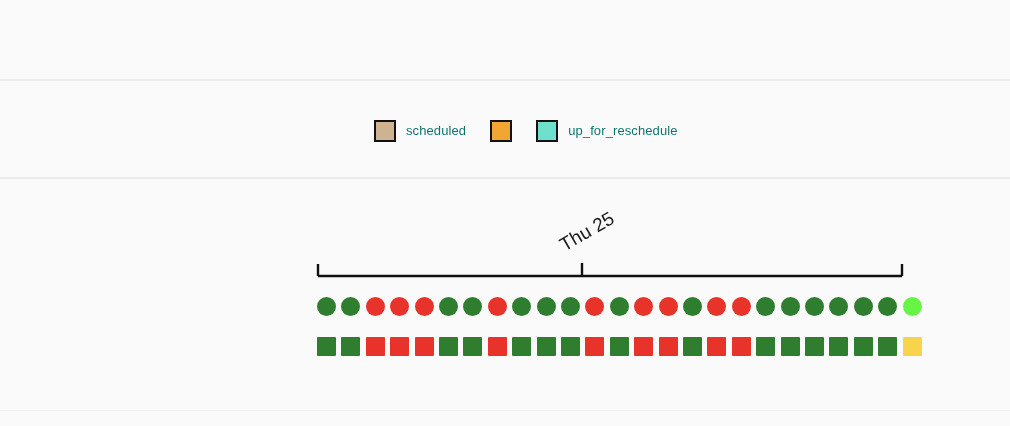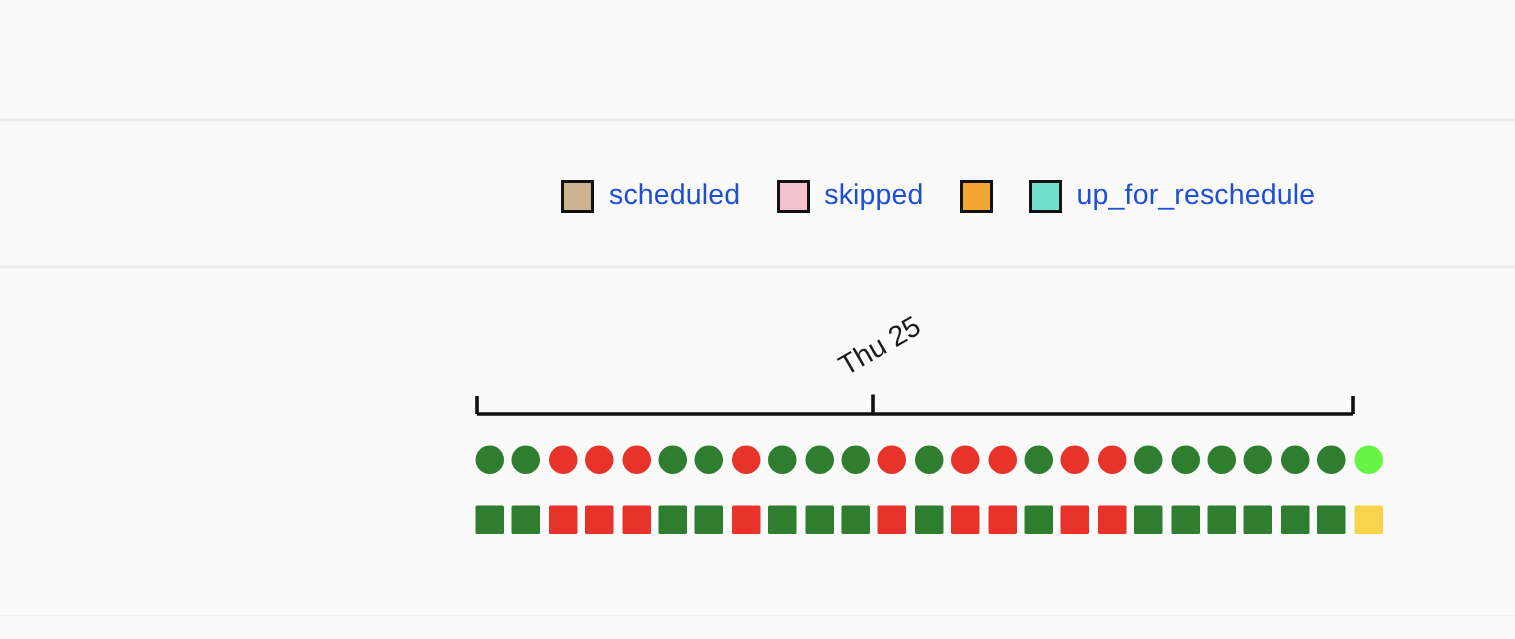--- a/index.html
+++ b/index.html
@@ -56,23 +56,23 @@
   }
   .legend-swatch {
     width: 22px;
     height: 22px;
     border: 2px solid #111111;
     box-sizing: border-box;
     flex: 0 0 auto;
   }
   .legend-label {
     margin-left: 10px;
-    font-size: 19px;
+    font-size: 13px;
     line-height: 22px;
-    color: #1d4ed8;
+    color: #0f766e;
     letter-spacing: 0.1px;
   }
 
   
   #grid-band {
     top: 179px;
     height: 232px;
     border-bottom: 1px solid #f0f0f0;
   }
 
@@ -133,24 +133,20 @@
 <div class="panel" id="top-strip"></div>
 
 <div class="panel" id="legend-band">
   <div id="legend-row">
 
     <div class="legend-item">
       <span class="legend-swatch" style="background: rgb(205, 179, 145);"></span>
       <span class="legend-label">scheduled</span>
     </div>
 
-    <div class="legend-item">
-      <span class="legend-swatch" style="background: rgb(242, 195, 206);"></span>
-      <span class="legend-label">skipped</span>
-    </div>
 
     <div class="legend-item">
       <span class="legend-swatch" style="background: rgb(240, 166, 49);"></span>
     </div>
 
     <div class="legend-item">
       <span class="legend-swatch" style="background: rgb(111, 224, 203);"></span>
       <span class="legend-label">up_for_reschedule</span>
     </div>
 

